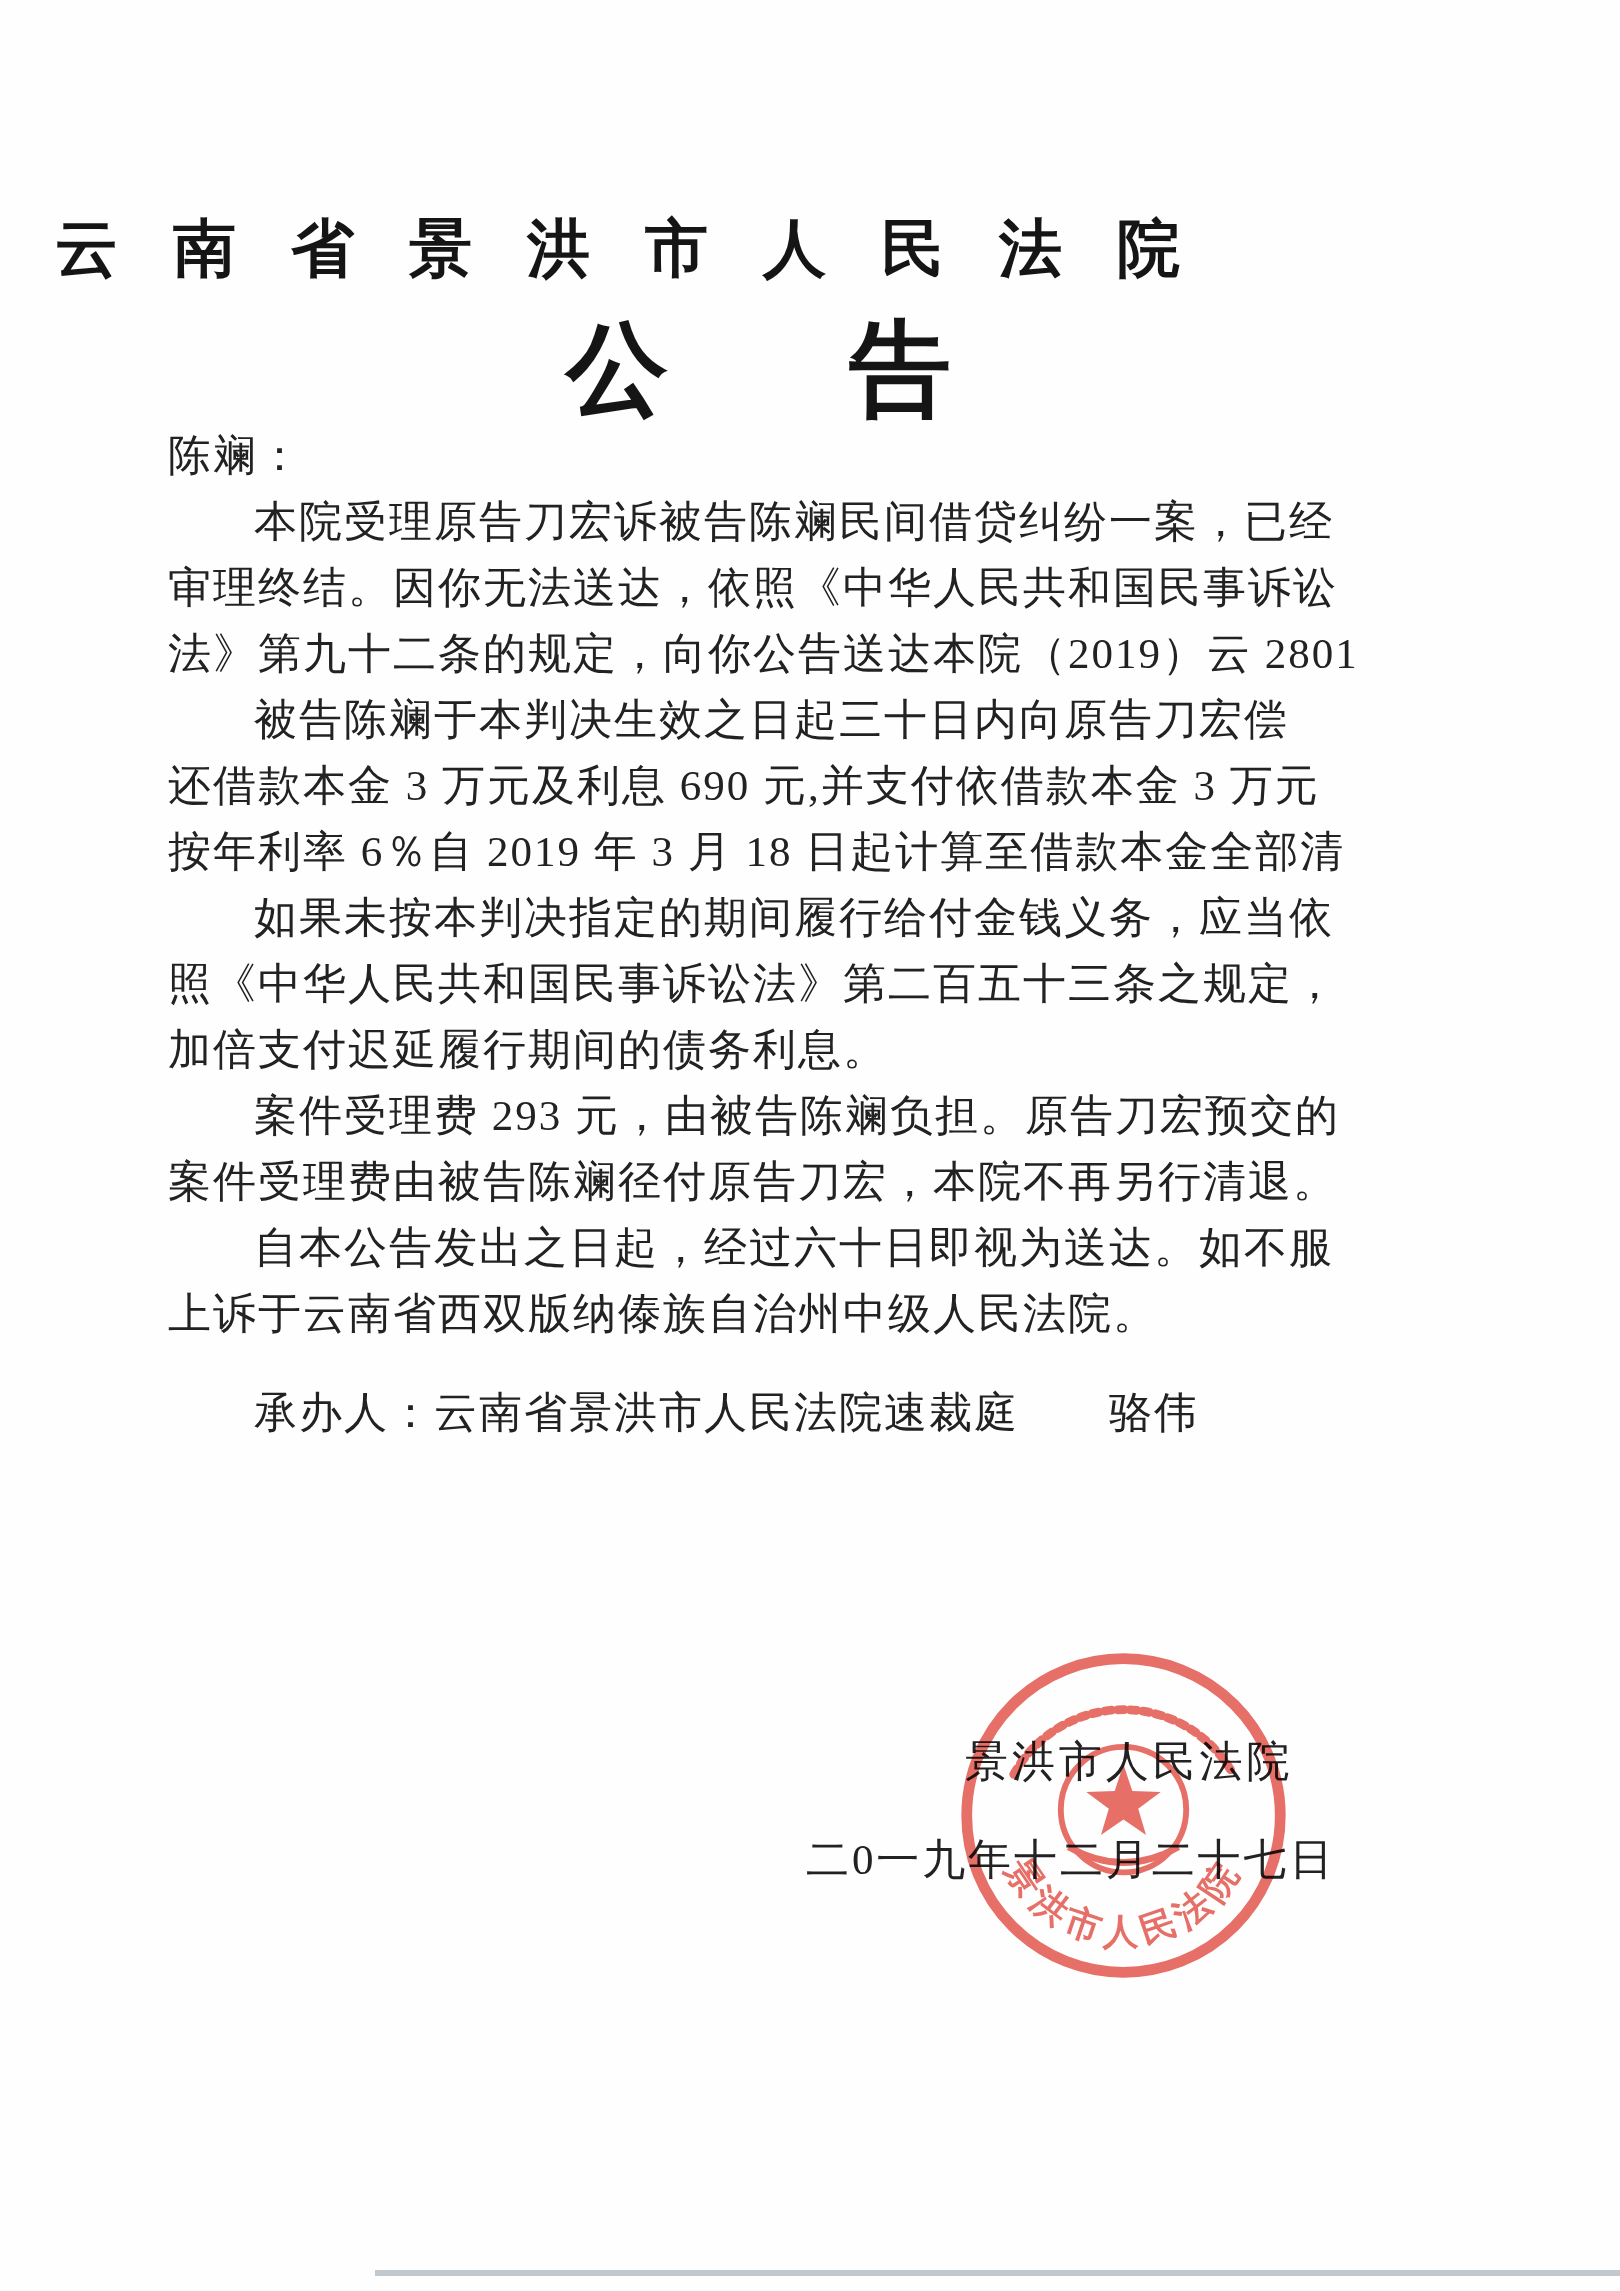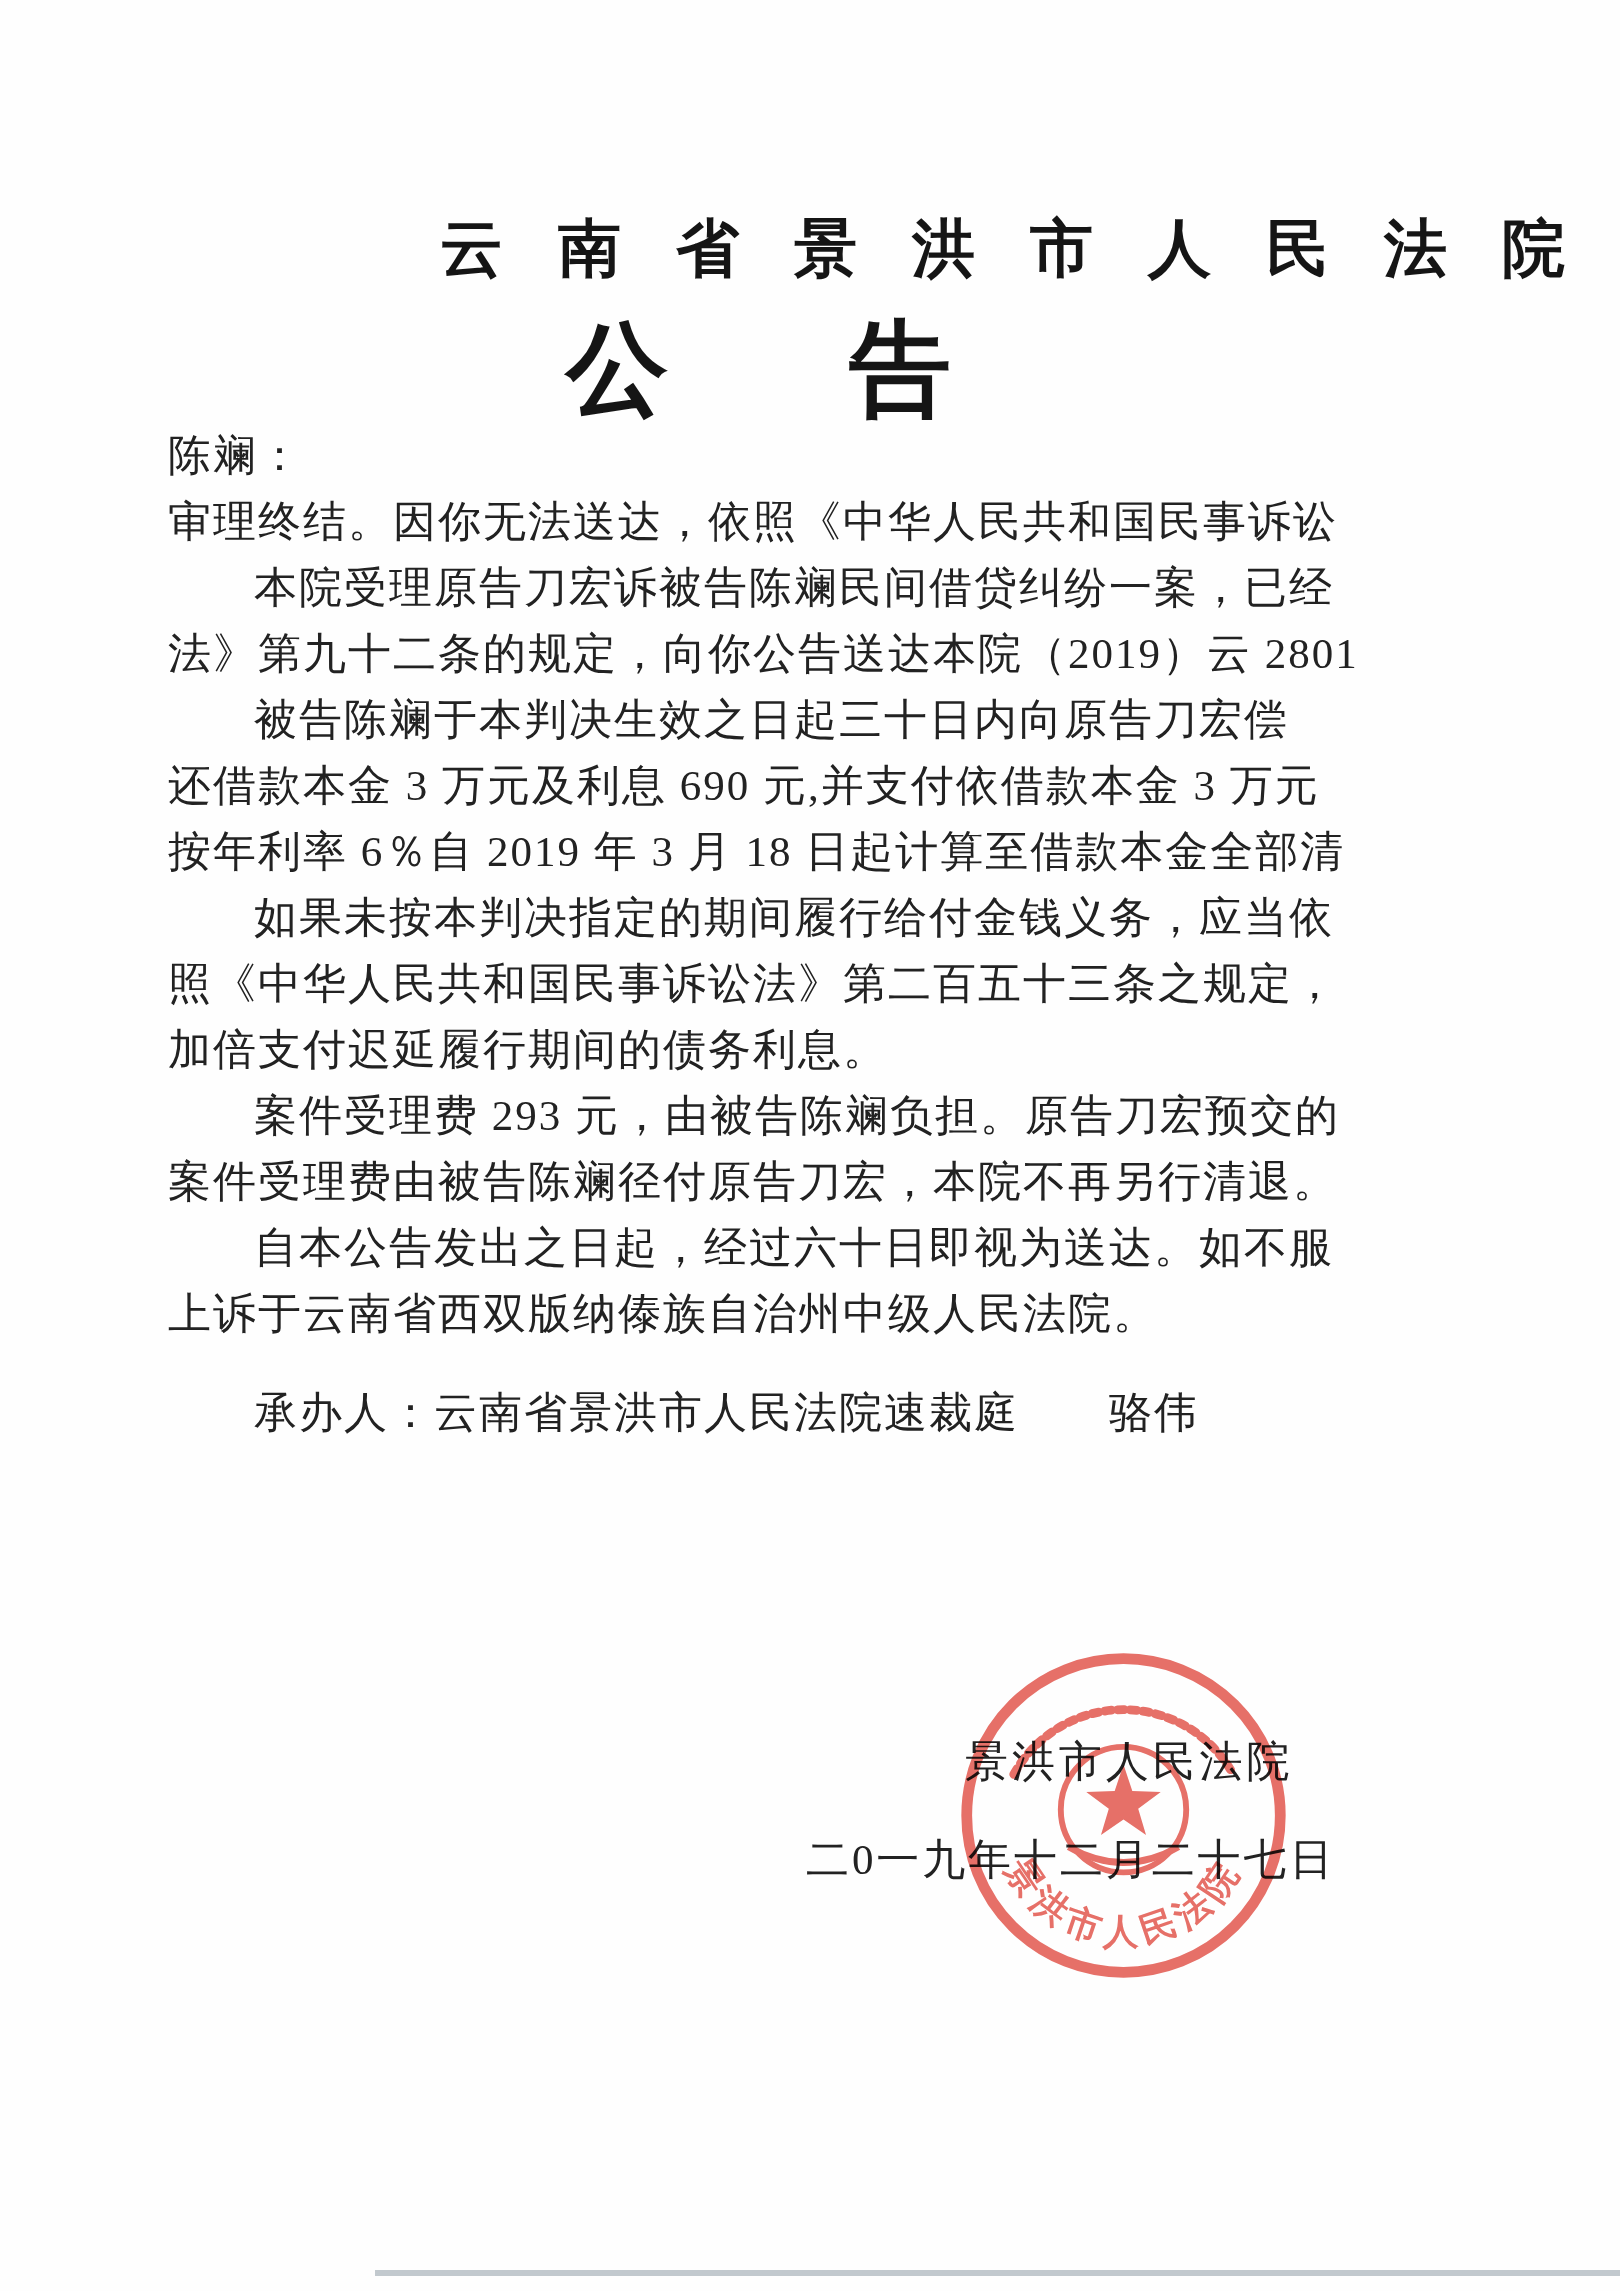--- a/index.html
+++ b/index.html
@@ -9,21 +9,21 @@
     margin:0 auto;
     background:#fefefe;
     overflow:hidden;
     font-family:"Liberation Serif", serif;
     color:#1f1f1f;
   }
   
   .court-title{
     position:absolute;
     left:0;top:206px;width:1620px;
-    text-align:right;
+    text-align:left;
     font-family:"Liberation Sans", sans-serif;
     font-weight:700;
     font-size:63px;
     letter-spacing:55px;
     padding-left:55px;   
     box-sizing:border-box;
     white-space:nowrap;
     color:#151515;
   }
   .doc-title{
@@ -95,22 +95,22 @@
 <div class="page">
 
   <div class="court-title">云南省景洪市人民法院</div>
 
   <div class="doc-title">公告</div>
 
   <div class="text-block">
     <div class="body-line">陈斓：</div>
 
     <div>
+        <div class="body-line indent">本院受理原告刀宏诉被告陈斓民间借贷纠纷一案，已经</div>
         <div class="body-line">审理终结。因你无法送达，依照《中华人民共和国民事诉讼</div>
-        <div class="body-line indent">本院受理原告刀宏诉被告陈斓民间借贷纠纷一案，已经</div>
         <div class="body-line">法》第九十二条的规定，向你公告送达本院（2019）云 2801</div>
         <div class="body-line indent">被告陈斓于本判决生效之日起三十日内向原告刀宏偿</div>
         <div class="body-line">还借款本金 3 万元及利息 690 元,并支付依借款本金 3 万元</div>
         <div class="body-line">按年利率 6％自 2019 年 3 月 18 日起计算至借款本金全部清</div>
         <div class="body-line indent">如果未按本判决指定的期间履行给付金钱义务，应当依</div>
         <div class="body-line">照《中华人民共和国民事诉讼法》第二百五十三条之规定，</div>
         <div class="body-line">加倍支付迟延履行期间的债务利息。</div>
         <div class="body-line indent">案件受理费 293 元，由被告陈斓负担。原告刀宏预交的</div>
         <div class="body-line">案件受理费由被告陈斓径付原告刀宏，本院不再另行清退。</div>
         <div class="body-line indent">自本公告发出之日起，经过六十日即视为送达。如不服</div>

